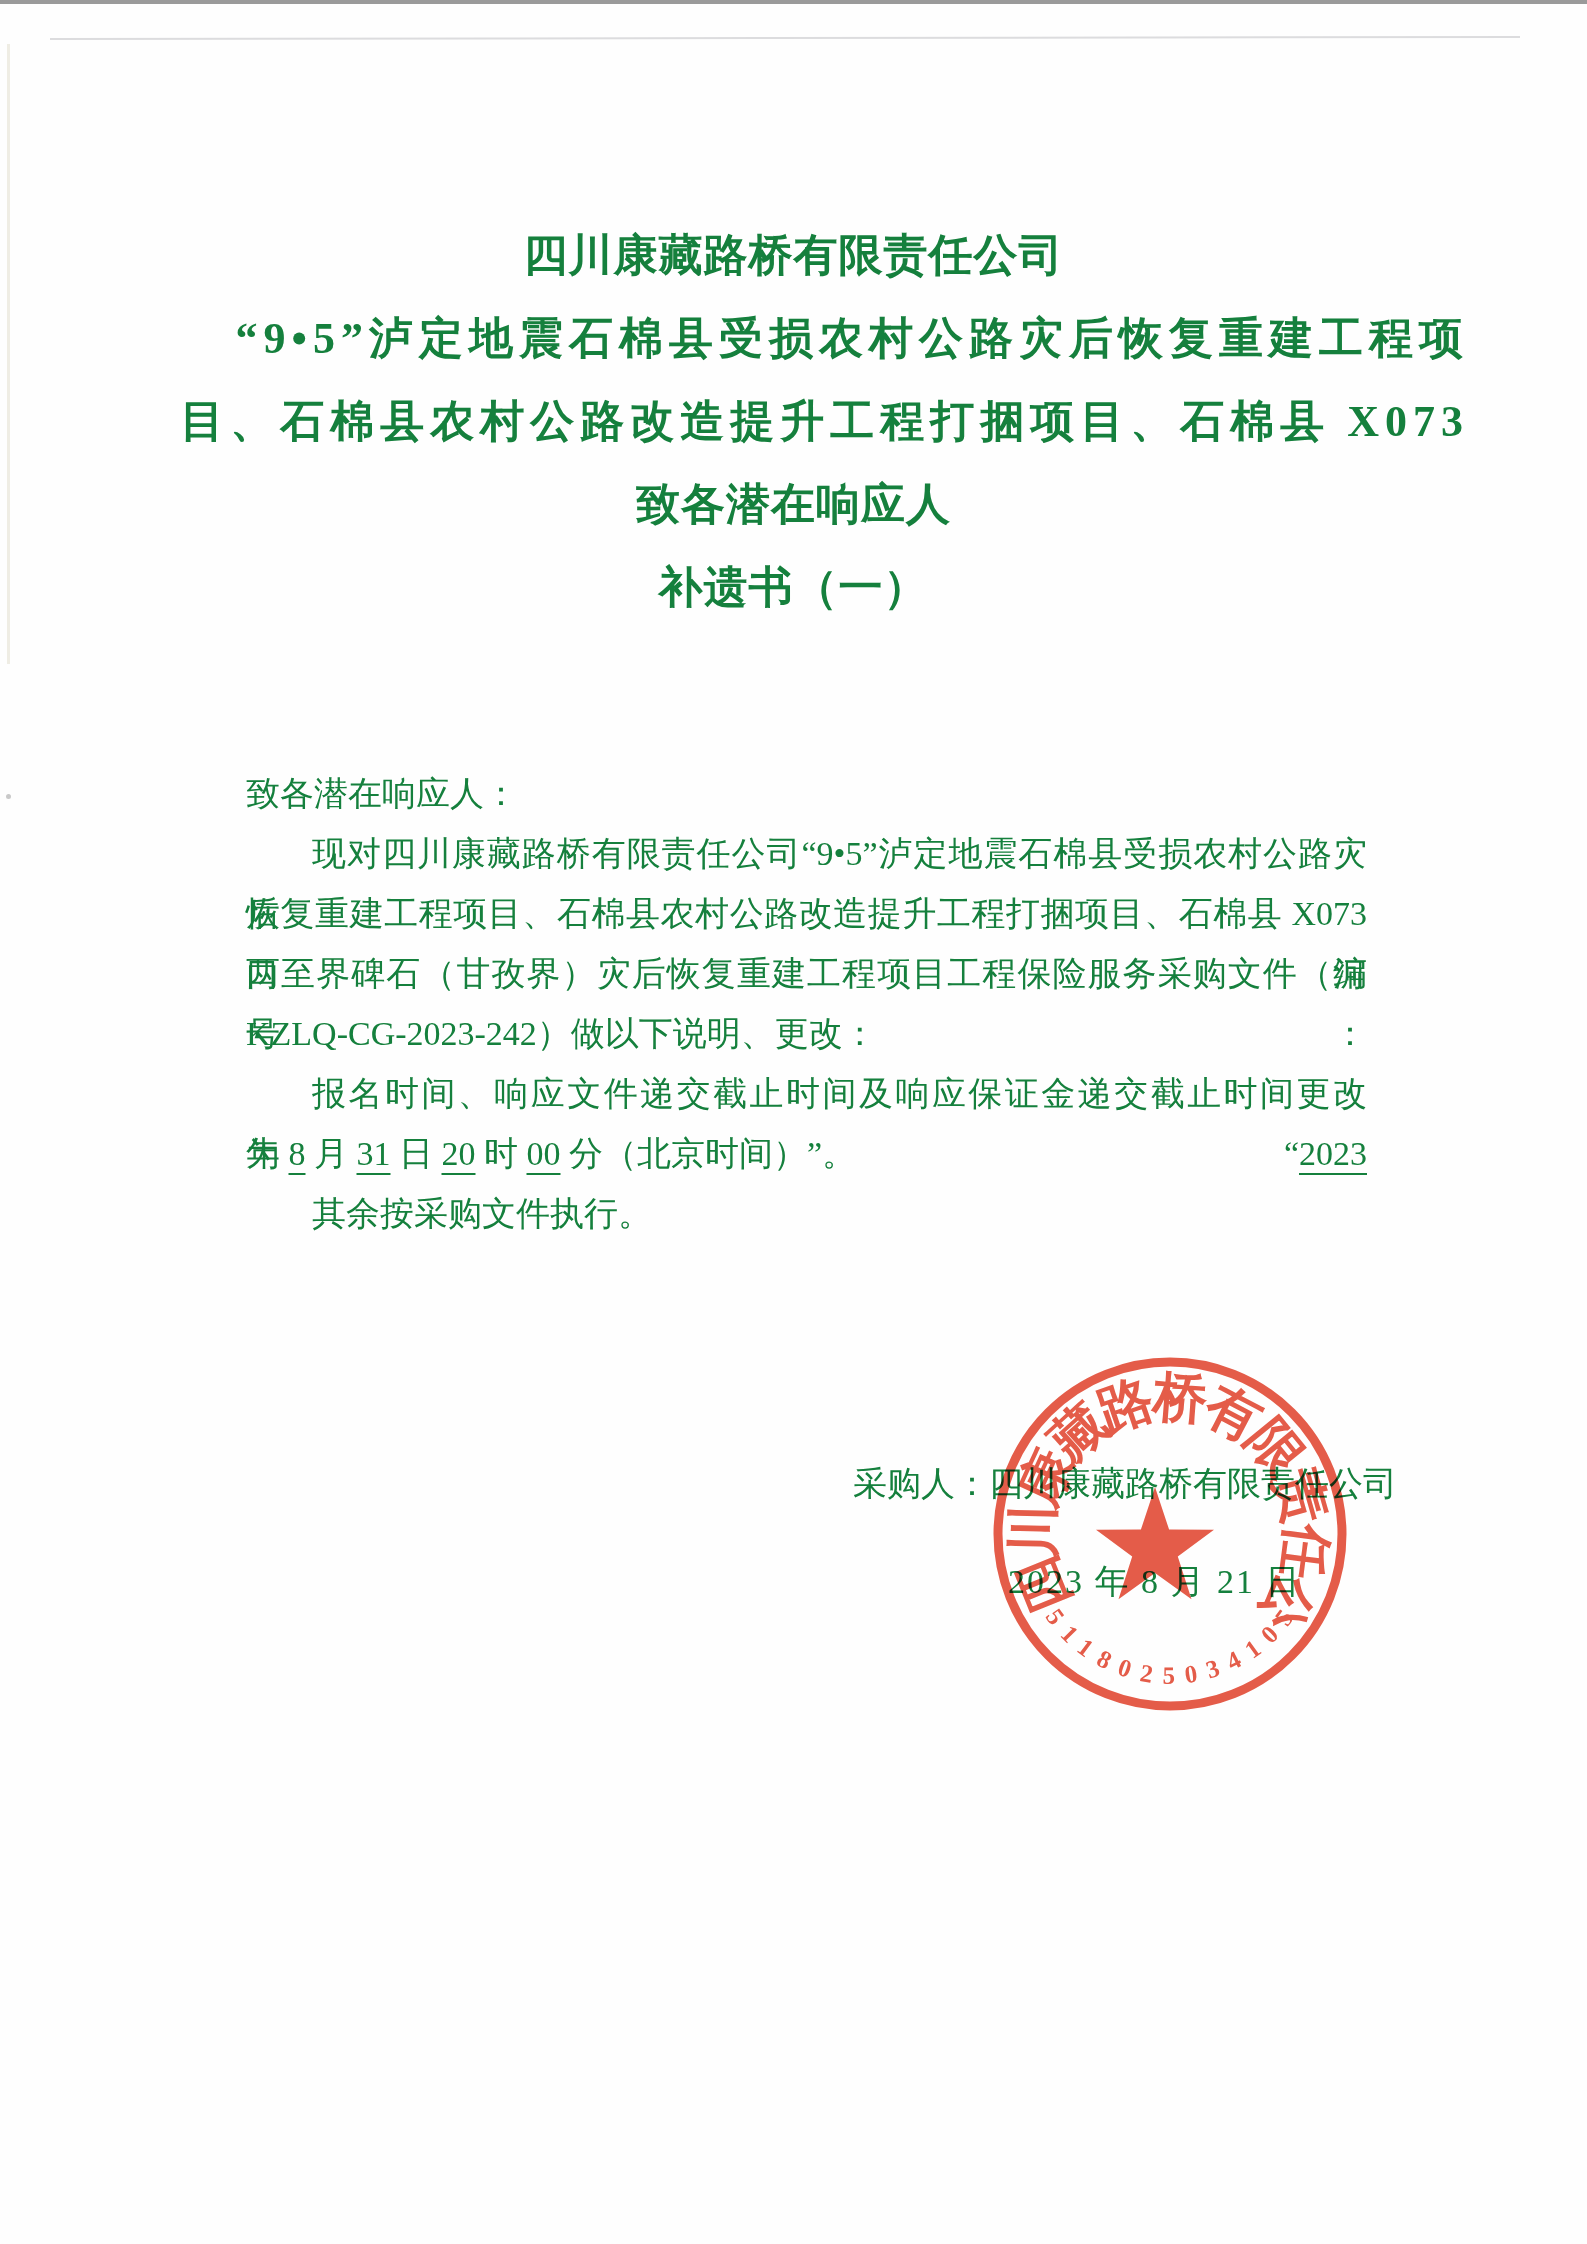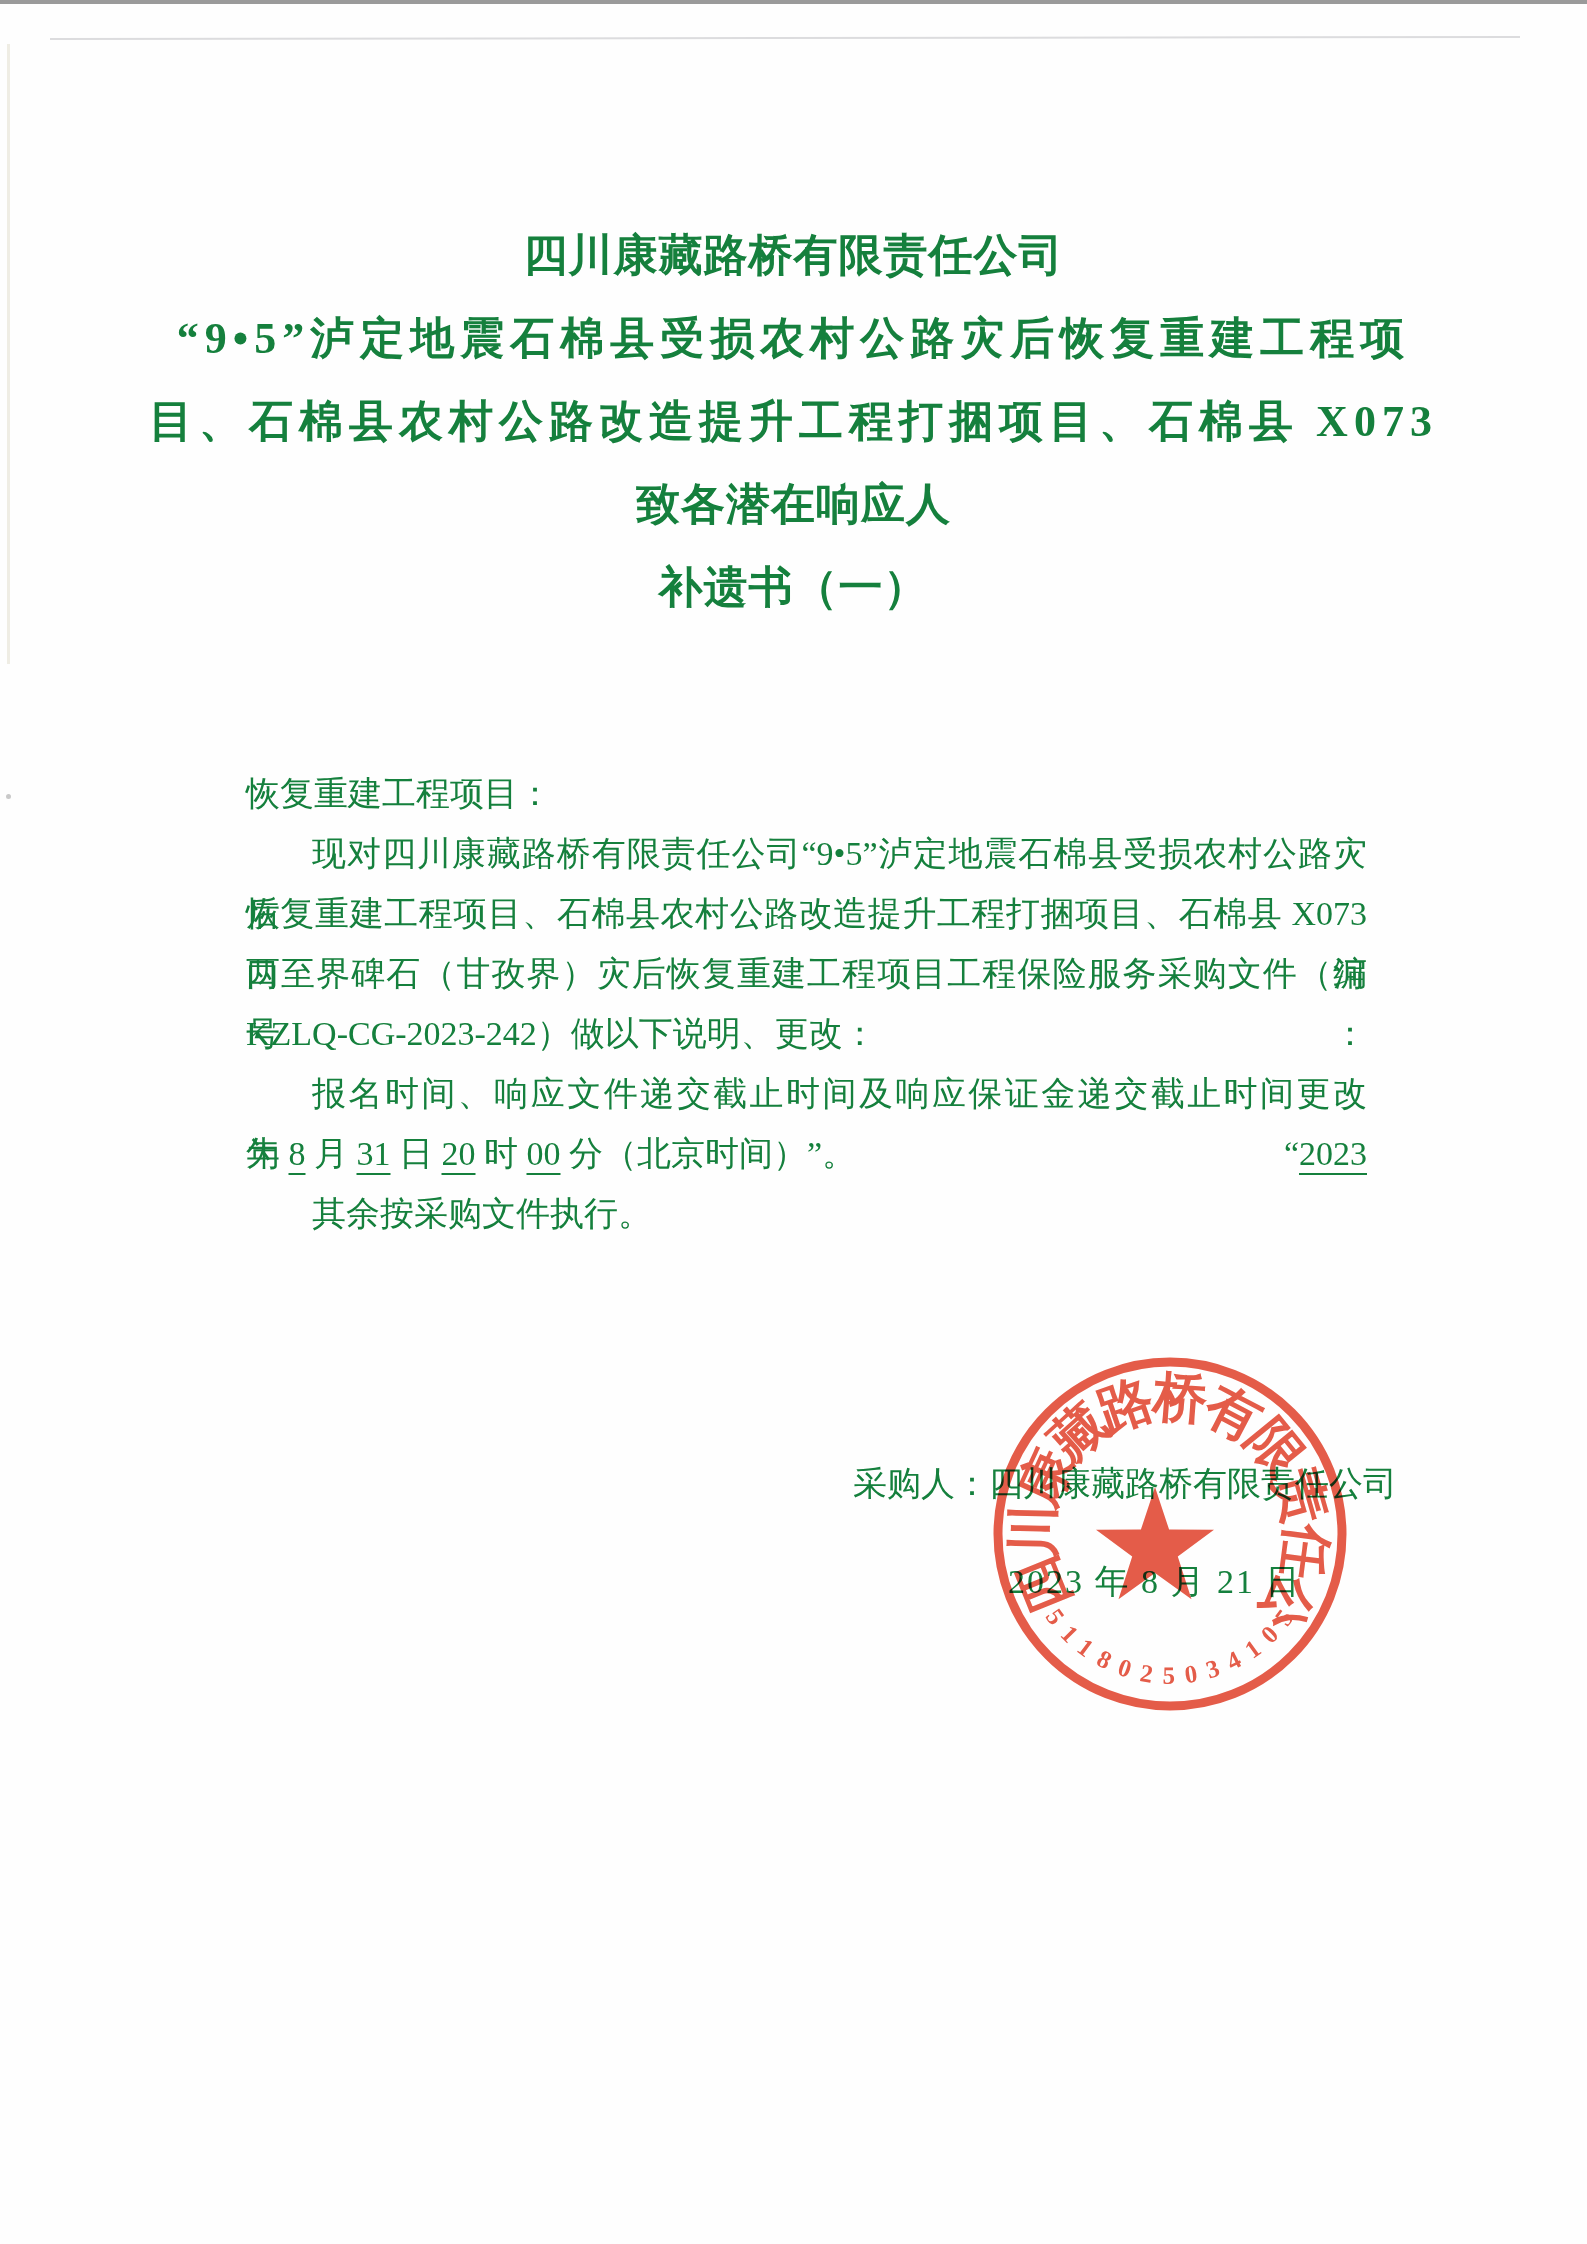--- a/index.html
+++ b/index.html
@@ -17,21 +17,21 @@
   .scan-dot{position:absolute;left:6px;top:790px;width:5px;height:5px;border-radius:50%;background:#8a8a8a;opacity:.45;}
   .scan-edge{position:absolute;left:7px;top:40px;width:3px;height:620px;background:#efede4;}
 
   
   .title-block{
     position:absolute;left:118px;top:210px;width:1351px;
     text-align:center;font-weight:700;font-size:44px;line-height:83px;
     letter-spacing:1px;white-space:nowrap;
   }
   .title-line{height:83px;}
-  .title-line.wide{letter-spacing:6px;}
+  .title-line.wide{letter-spacing:6px;text-align:right;}
 
   
   .body-block{
     position:absolute;left:246px;top:760px;width:1121px;
     font-size:34px;line-height:60px;
   }
   .bline{height:60px;white-space:nowrap;}
   .bline.just{white-space:normal;text-align:justify;text-align-last:justify;}
   .bline.ind{text-indent:66px;}
   .u{text-decoration:underline;text-decoration-thickness:2px;text-underline-offset:8px;}
@@ -58,21 +58,21 @@
 
   <div class="title-block">
     <div class="title-line">四川康藏路桥有限责任公司</div>
     <div class="title-line wide">“9•5”泸定地震石棉县受损农村公路灾后恢复重建工程项</div>
     <div class="title-line wide">目、石棉县农村公路改造提升工程打捆项目、石棉县 X073</div>
     <div class="title-line">致各潜在响应人</div>
     <div class="title-line">补遗书（一）</div>
   </div>
 
   <div class="body-block">
-    <div class="bline">恢复重建工程项目：</div>
+    <div class="bline">致各潜在响应人：</div>
     <div class="bline just ind">现对四川康藏路桥有限责任公司“9•5”泸定地震石棉县受损农村公路灾后</div>
     <div class="bline just">恢复重建工程项目、石棉县农村公路改造提升工程打捆项目、石棉县 X073 两河</div>
     <div class="bline just">口至界碑石（甘孜界）灾后恢复重建工程项目工程保险服务采购文件（编号：</div>
     <div class="bline">KZLQ-CG-2023-242）做以下说明、更改：</div>
     <div class="bline just ind"><span>报名时间、响应文件递交截止时间及响应保证金递交截止时间更改为“</span><span class="u">2023</span></div>
     <div class="bline"><span>年 </span><span class="u">8</span><span> 月 </span><span class="u">31</span><span> 日 </span><span class="u">20</span><span> 时 </span><span class="u">00</span><span> 分（北京时间）”。</span></div>
     <div class="bline ind">其余按采购文件执行。</div>
   </div>
 
   <div class="sig-buyer">采购人：四川康藏路桥有限责任公司</div>

